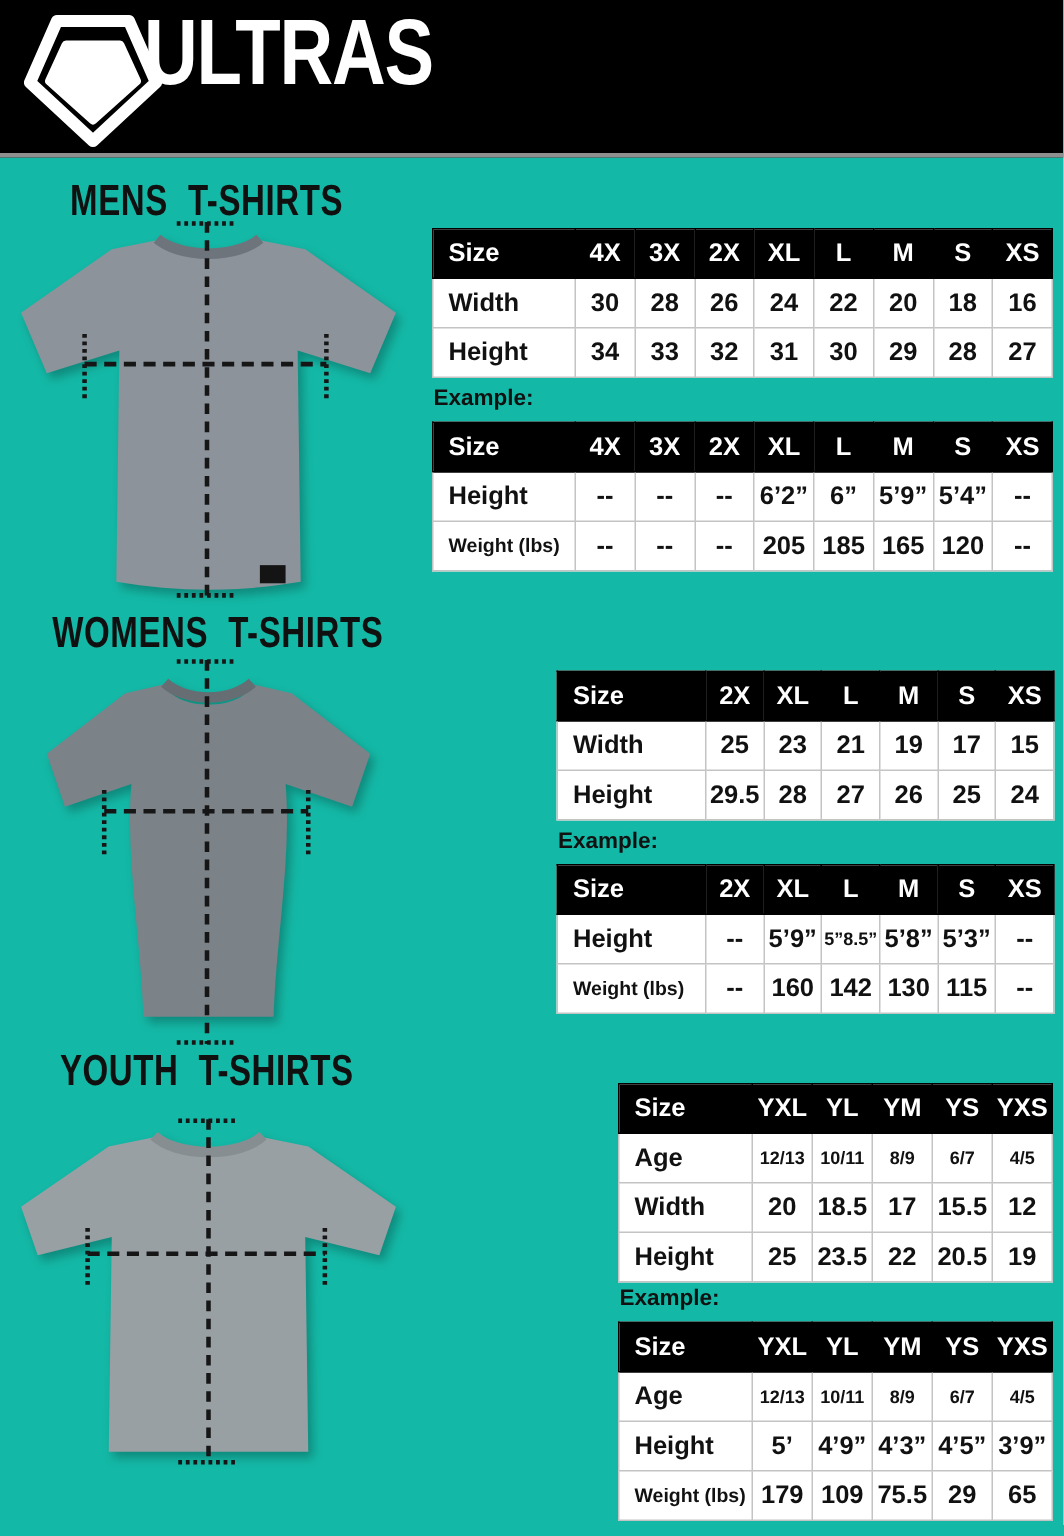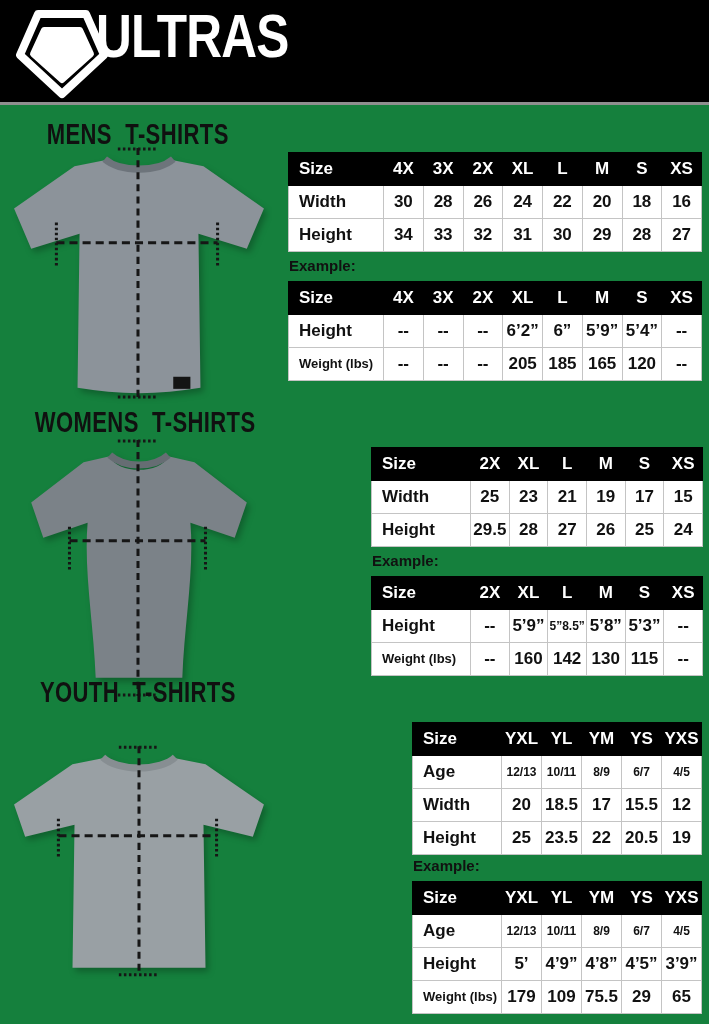--- a/index.html
+++ b/index.html
@@ -1,16 +1,16 @@
 <!DOCTYPE html>
 <html><head>
 <meta charset="utf-8">
 <style>
   html,body{margin:0;padding:0;background:#e8e8e8;}
-  .page{position:relative;width:709px;height:1024px;background:#15803d;overflow:hidden;
+  .page{position:relative;width:709px;height:1024px;background:#14b8a6;overflow:hidden;
         font-family:"Liberation Sans",sans-serif;color:#111;}
   
   .header{position:absolute;left:0;top:0;width:709px;height:102px;background:#000;
           border-bottom:3px solid #8f8f8f;}
   .logo{position:absolute;left:16px;top:5px;}
   .brand{position:absolute;left:96px;top:-4px;height:78px;display:flex;align-items:center;}
   .brand span{display:inline-block;font-weight:bold;font-size:62px;color:#fff;
               letter-spacing:-1px;transform:scaleX(0.80);transform-origin:left center;white-space:nowrap;}
   .site{position:absolute;left:110px;top:66px;}
   .site span{display:inline-block;font-weight:bold;font-size:26px;color:#fff;
@@ -243,21 +243,21 @@
             <td>142</td>
             <td>130</td>
             <td>115</td>
             <td>--</td>
           </tr>
         </tbody>
       </table>
   </section>
 
   <section>
-    <div class="section-title" style="top:676px">
+    <div class="section-title" style="top:698px">
       <span>YOUTH T-SHIRTS</span>
     </div>
 
     <svg class="shirt" style="left:6px;top:744px" width="266" height="236" viewBox="0 0 264 234">
       <g class="body-grp">
         <path d="M96,14 C104,26 160,26 168,14 L198,20 L256,60 L245,92 L196,80 L198,222
                  L66,222 L68,80 L19,92 L8,60 L66,20 Z" fill="#99a0a4"></path>
         <path d="M96,13 A40,19 0 0 0 168,13" fill="none" stroke-width="7" stroke="#878e92"></path>
       </g>
       <g fill="none" stroke-width="3" stroke="#161616">
@@ -328,21 +328,21 @@
             <td class="small-val">12/13</td>
             <td class="small-val">10/11</td>
             <td class="small-val">8/9</td>
             <td class="small-val">6/7</td>
             <td class="small-val">4/5</td>
           </tr>
           <tr>
             <td class="label-col">Height</td>
             <td>5’</td>
             <td>4’9”</td>
-            <td>4’8”</td>
+            <td>4’3”</td>
             <td>4’5”</td>
             <td>3’9”</td>
           </tr>
           <tr>
             <td class="label-col small-label">Weight (lbs)</td>
             <td>179</td>
             <td>109</td>
             <td>75.5</td>
             <td>29</td>
             <td>65</td>

